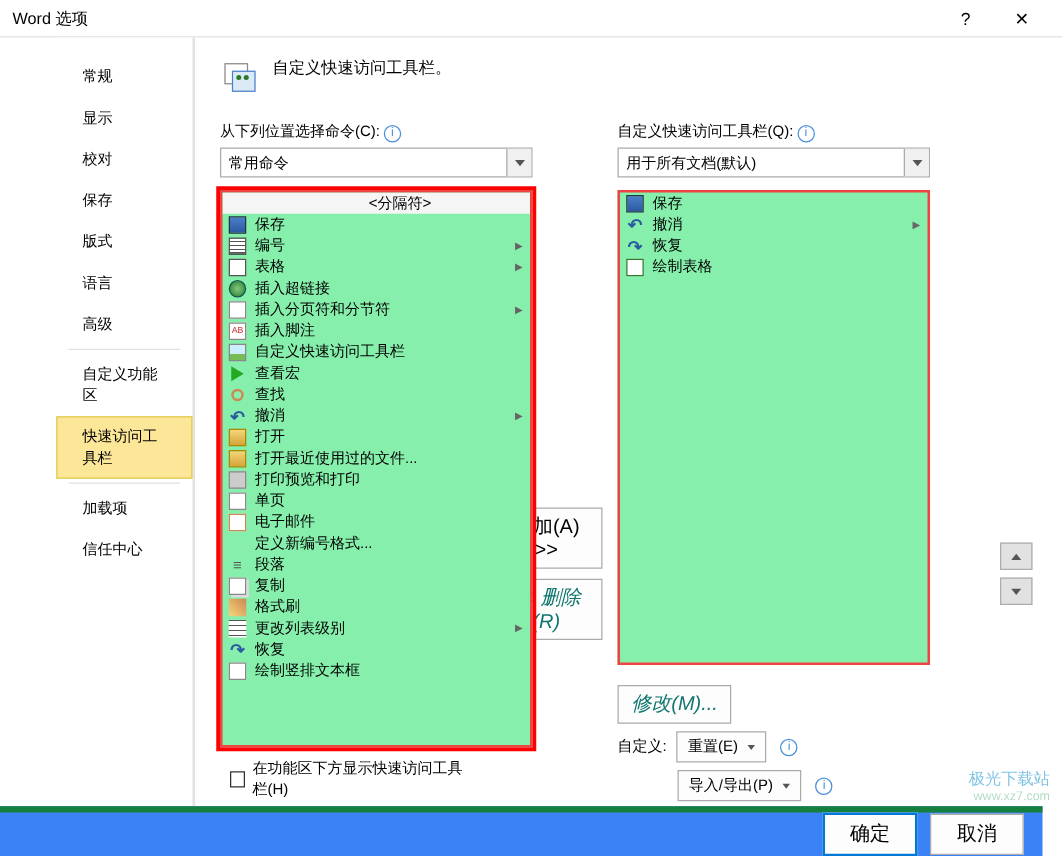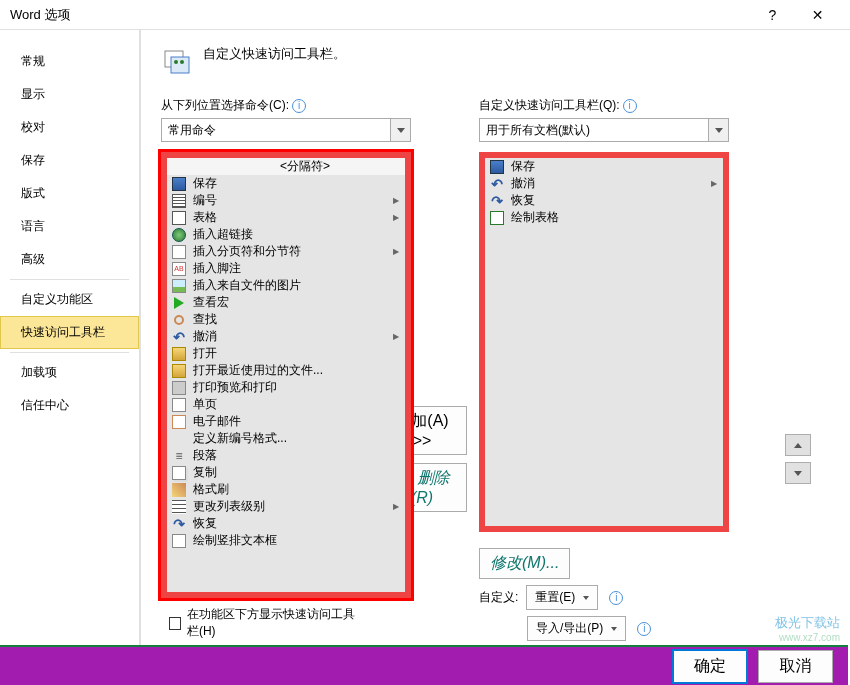--- a/index.html
+++ b/index.html
@@ -3,21 +3,21 @@
   <meta charset="utf-8">
   <style>
     * { box-sizing: border-box; margin: 0; padding: 0; }
     body { font-family: "Microsoft YaHei", "SimSun", sans-serif; font-size: 12px; background: #fff; width: 850px; height: 685px; position: relative; }
     
     .titlebar { height: 30px; background: #fff; border-bottom: 1px solid #e0e0e0; display: flex; align-items: center; padding: 0 10px; }
     .titlebar-text { flex: 1; font-size: 13px; }
     .titlebar-controls { display: flex; gap: 0; }
     .titlebar-btn { width: 45px; height: 30px; display: flex; align-items: center; justify-content: center; cursor: pointer; font-size: 14px; }
     
-    .main-area { display: flex; height: calc(685px - 30px - 40px); }
+    .main-area { display: flex; height: calc(685px - 30px - 40px); margin-left: 45px; }
     
     .sidebar { width: 140px; padding: 15px 0; border-right: 1px solid #e0e0e0; background: #fff; }
     .sidebar-item { padding: 7px 20px; cursor: pointer; font-size: 12px; border: 1px solid transparent; }
     .sidebar-item.active { background: #fce798; border: 1px solid #e0c84c; }
     .sidebar-divider { border-top: 1px solid #e0e0e0; margin: 3px 10px; }
     
     .content { flex: 1; padding: 15px 10px 15px 20px; position: relative; border-left: 1px solid #e0e0e0; }
     
     .header-row { display: flex; align-items: flex-start; gap: 10px; margin-bottom: 20px; }
     .header-icon { width: 32px; height: 32px; display: flex; align-items: center; justify-content: center; }
@@ -29,21 +29,21 @@
     .col-right { width: 294px; }
     .col-far-right { width: 40px; display: flex; flex-direction: column; justify-content: center; gap: 6px; padding-top: 180px; }
     
     .label-row { font-size: 12px; margin-bottom: 4px; }
     .help-icon { display: inline-block; width: 14px; height: 14px; border-radius: 50%; border: 1px solid #4a90d9; color: #4a90d9; text-align: center; line-height: 12px; font-size: 10px; margin-left: 3px; cursor: pointer; }
     
     .dropdown { width: 250px; height: 24px; border: 1px solid #ababab; background: #fff; display: flex; align-items: center; padding: 0 6px; position: relative; cursor: pointer; margin-bottom: 10px; }
     .dropdown-arrow { position: absolute; right: 0; top: 0; width: 20px; height: 22px; border-left: 1px solid #ababab; display: flex; align-items: center; justify-content: center; background: #f0f0f0; }
     .dropdown-arrow::after { content: ""; border-left: 4px solid transparent; border-right: 4px solid transparent; border-top: 5px solid #555; }
     
-    .listbox { width: 250px; height: 430px; border: 6px solid #ef4444; background: #e5e5e5; overflow: hidden; position: relative; }
+    .listbox { width: 250px; height: 430px; border: 2px solid #ef4444; background: #86efac; overflow: hidden; position: relative; }
     .listbox-red { outline: 3px solid #ff0000; outline-offset: 0; height: 446px; }
     .listbox-inner { overflow-y: scroll; height: 100%; }
     
     .list-item { display: flex; align-items: center; height: 17px; padding: 0 4px; cursor: pointer; position: relative; }
     .list-icon { width: 16px; height: 16px; margin-right: 6px; display: flex; align-items: center; justify-content: center; flex-shrink: 0; }
     .list-text { flex: 1; white-space: nowrap; overflow: hidden; }
     .list-submenu { width: 8px; color: #666; font-size: 8px; }
     .separator-item { text-align: center; background: #f5f5f5; padding-left: 20px; }
     
     .btn { padding: 4px 10px; background: #fdfdfd; border: 1px solid #ababab; cursor: pointer; font-size: 16px; min-width: 85px; text-align: center; }
@@ -57,21 +57,21 @@
     .bottom-options { margin-top: 10px; }
     .bottom-row { display: flex; align-items: center; gap: 8px; margin-top: 6px; justify-content: flex-start; }
     .bottom-label { font-size: 12px; }
     
     .btn-dropdown { padding: 3px 8px; background: #fdfdfd; border: 1px solid #ababab; cursor: pointer; font-size: 12px; display: inline-flex; align-items: center; gap: 5px; }
     .btn-dropdown::after { content: ""; border-left: 3px solid transparent; border-right: 3px solid transparent; border-top: 4px solid #555; margin-left: 3px; }
     
     .checkbox-row { display: flex; align-items: center; gap: 6px; margin-top: 8px; padding-left: 8px; }
     .checkbox { width: 13px; height: 13px; border: 1px solid #333; }
     
-    .footer { position: absolute; bottom: 0; left: 0; right: 2px; height: 40px; border-top: 2px solid #15803d; display: flex; align-items: center; justify-content: flex-end; padding: 0 15px; gap: 10px; background: #a21caf; }
+    .footer { position: absolute; bottom: 0; left: 0; right: 16px; height: 40px; border-top: 5px solid #15803d; display: flex; align-items: center; justify-content: flex-end; padding: 0 15px; gap: 10px; background: #3b82f6; }
     .footer .btn { min-width: 75px; padding: 5px 20px; }
     .footer .btn.primary { border: 2px solid #0078d7; }
     
     .watermark { position: absolute; right: 10px; bottom: 42px; opacity: 0.5; font-size: 13px; color: #0088cc; pointer-events: none; text-align: right; }
     .watermark .sub { font-size: 10px; color: #66bb88; }
     
     
     .listbox-inner::-webkit-scrollbar { width: 17px; }
     .listbox-inner::-webkit-scrollbar-track { background: #f0f0f0; }
     .listbox-inner::-webkit-scrollbar-thumb { background: #cdcdcd; border: 1px solid #aaa; }
@@ -191,21 +191,21 @@
               <div class="list-item">
                 <span class="list-icon">
                   <span class="ic ic-ab">AB</span>
                 </span>
                 <span class="list-text">插入脚注</span>
               </div>
               <div class="list-item">
                 <span class="list-icon">
                   <span class="ic ic-pic"></span>
                 </span>
-                <span class="list-text">插入来自文件的图片</span>
+                <span class="list-text">自定义快速访问工具栏</span>
               </div>
               <div class="list-item">
                 <span class="list-icon">
                   <span class="ic-play"></span>
                 </span>
                 <span class="list-text">查看宏</span>
               </div>
               <div class="list-item">
                 <span class="list-icon">
                   <span class="ic ic-find"></span>

